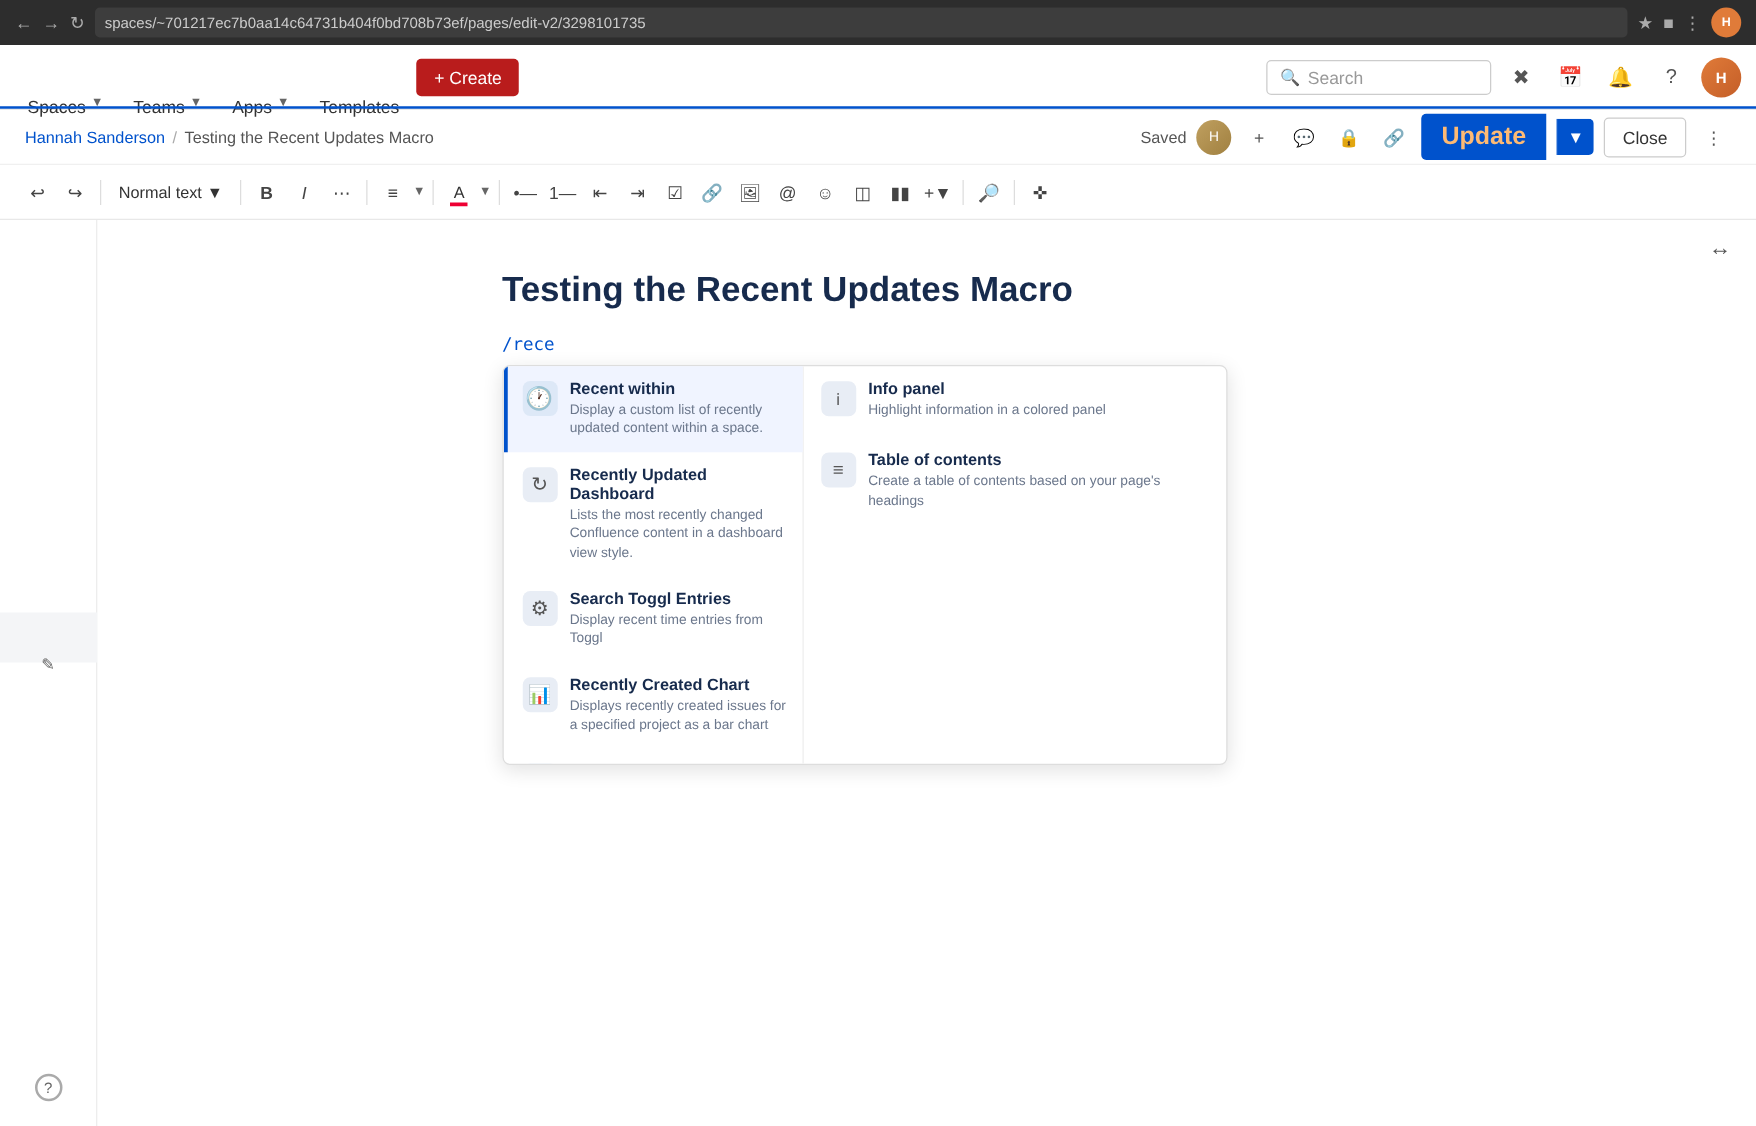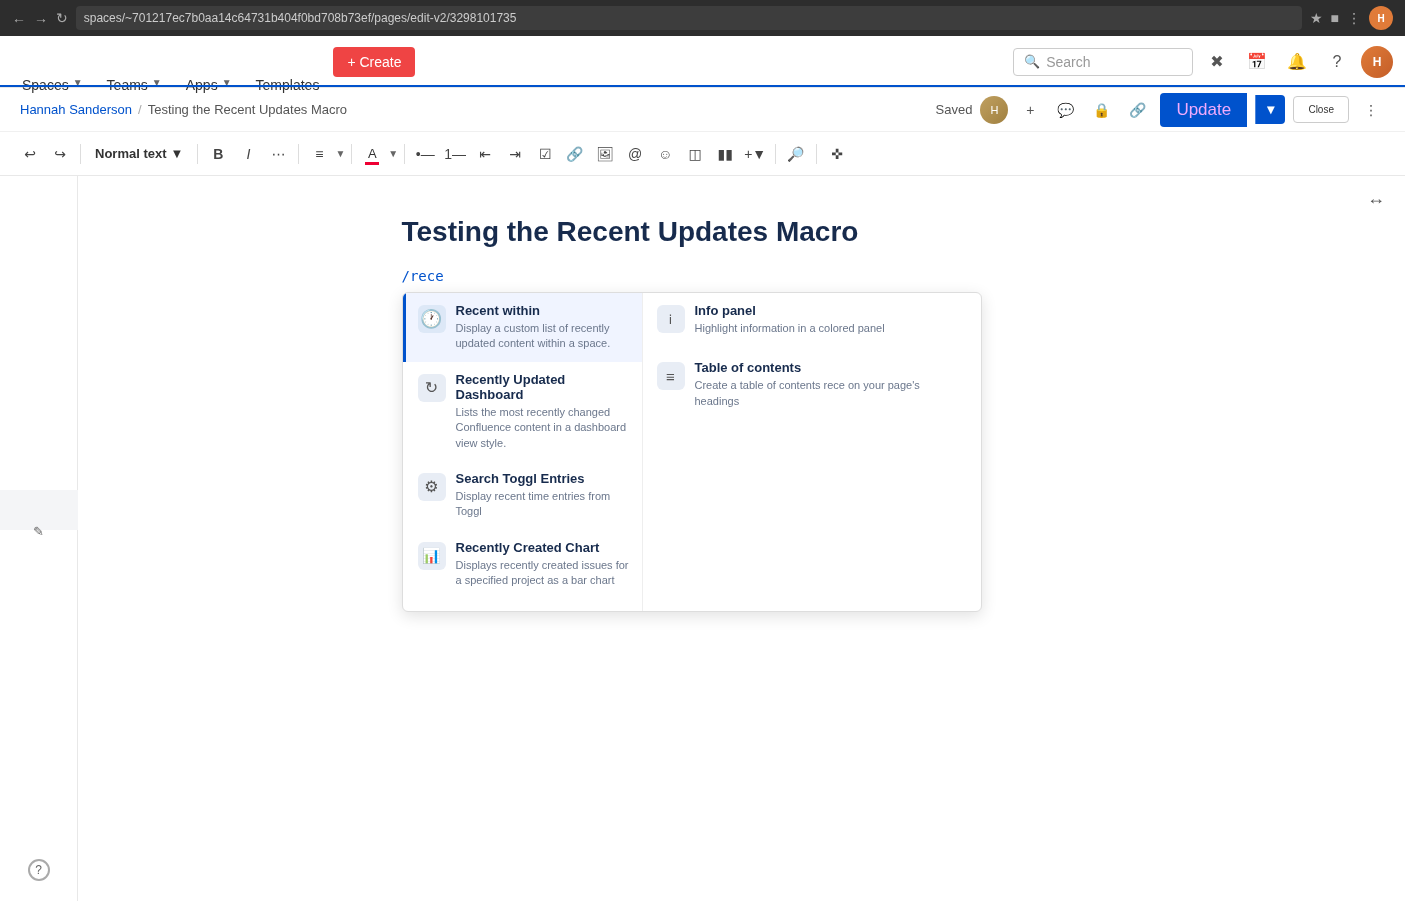--- a/index.html
+++ b/index.html
@@ -64,21 +64,21 @@
       padding: 6px 10px;
       border-radius: 4px;
       font-size: 14px;
       color: #333;
       cursor: pointer;
       white-space: nowrap;
       margin-top: 47px;
     }
     .nav-chevron { font-size: 10px; color: #666; }
     .create-btn {
-      background: #ef4444;
+      background: #b91c1c;
       color: white;
       border: none;
       border-radius: 4px;
       padding: 7px 14px;
       font-size: 14px;
       font-weight: 500;
       cursor: pointer;
       display: flex;
       align-items: center;
       gap: 4px;
@@ -155,44 +155,44 @@
     .breadcrumb-current { font-size: 13px; color: #555; }
     .breadcrumb-right {
       margin-left: auto;
       display: flex;
       align-items: center;
       gap: 8px;
     }
     .saved-text { font-size: 13px; color: #555; }
     .update-btn {
       background: #0052cc;
-      color: #f0abfc;
+      color: #fdba74;
       border: none;
       border-radius: 4px 0 0 4px;
       padding: 7px 16px;
-      font-size: 17px;
-      font-weight: 400;
+      font-size: 20px;
+      font-weight: 700;
       cursor: pointer;
     }
     .update-dropdown {
       background: #0052cc;
       color: white;
       border: none;
       border-left: 1px solid rgba(255,255,255,0.3);
       border-radius: 0 4px 4px 0;
       padding: 7px 8px;
       cursor: pointer;
     }
     .close-btn {
       background: #fff;
       color: #333;
       border: 1px solid #ccc;
       border-radius: 4px;
       padding: 7px 14px;
-      font-size: 10px;
+      font-size: 14px;
       cursor: pointer;
     }
     .icon-btn-sm {
       width: 28px;
       height: 28px;
       display: flex;
       align-items: center;
       justify-content: center;
       border-radius: 4px;
       cursor: pointer;
@@ -246,21 +246,20 @@
       display: flex;
       align-items: center;
       gap: 4px;
       padding: 4px 8px;
       border-radius: 4px;
       cursor: pointer;
       font-size: 13px;
       color: #333;
       border: none;
       background: transparent;
-      font-weight: bold;
     }
 
     
     .main-content {
       display: flex;
       height: calc(901px - 36px - 52px - 44px - 44px);
       overflow: hidden;
     }
     .editor-area {
       flex: 1;
@@ -592,20 +591,20 @@
             <div class="ac-text">
               <div class="ac-title">Info panel</div>
               <div class="ac-desc">Highlight information in a colored panel</div>
             </div>
           </div>
 
           <div class="ac-right-item">
             <div class="ac-right-icon" style="color:#555; font-size:15px;">≡</div>
             <div class="ac-text">
               <div class="ac-title">Table of contents</div>
-              <div class="ac-desc">Create a table of contents rece on your page's headings</div>
+              <div class="ac-desc">Create a table of contents based on your page's headings</div>
             </div>
           </div>
         </div>
       </div>
     </div>
   </div>
 </div>
 
 </body></html>

